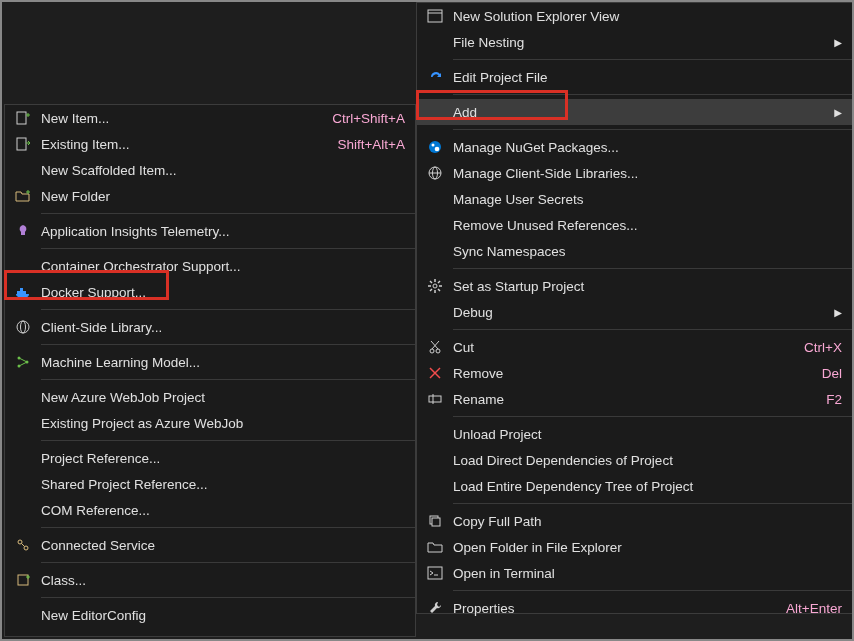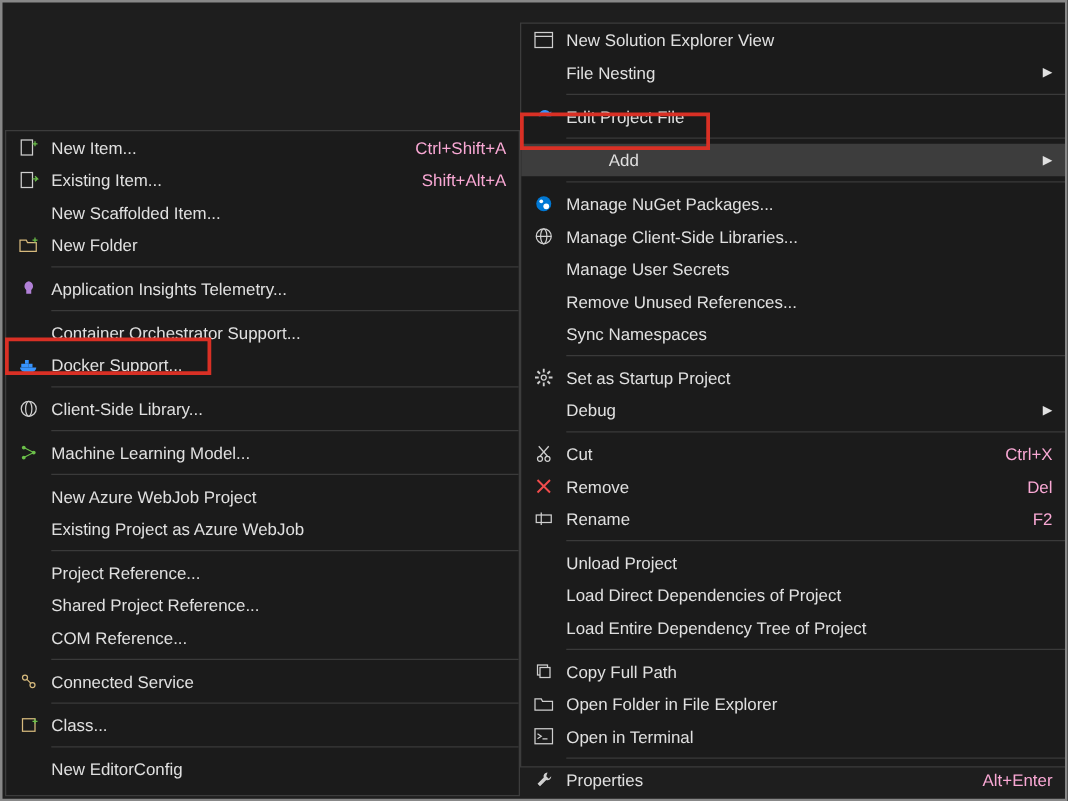--- a/index.html
+++ b/index.html
@@ -21,34 +21,33 @@
   }
   .menu-left {
     left: 2px;
     top: 102px;
     width: 412px;
     bottom: 2px;
     overflow: hidden;
   }
   .menu-right {
     left: 414px;
-    top: 16px;
+    top: 0;
     width: 437px;
     bottom: 25px;
   }
   .menu-item {
     display: flex;
     align-items: center;
     height: 26px;
     padding: 0 10px 0 0;
     cursor: default;
   }
   .menu-item.hover {
     background: #3d3d3d;
-    padding-left: 34px;
   }
   .icon-slot {
     width: 36px;
     display: flex;
     justify-content: center;
     align-items: center;
     flex-shrink: 0;
   }
   .label {
     flex: 1;

